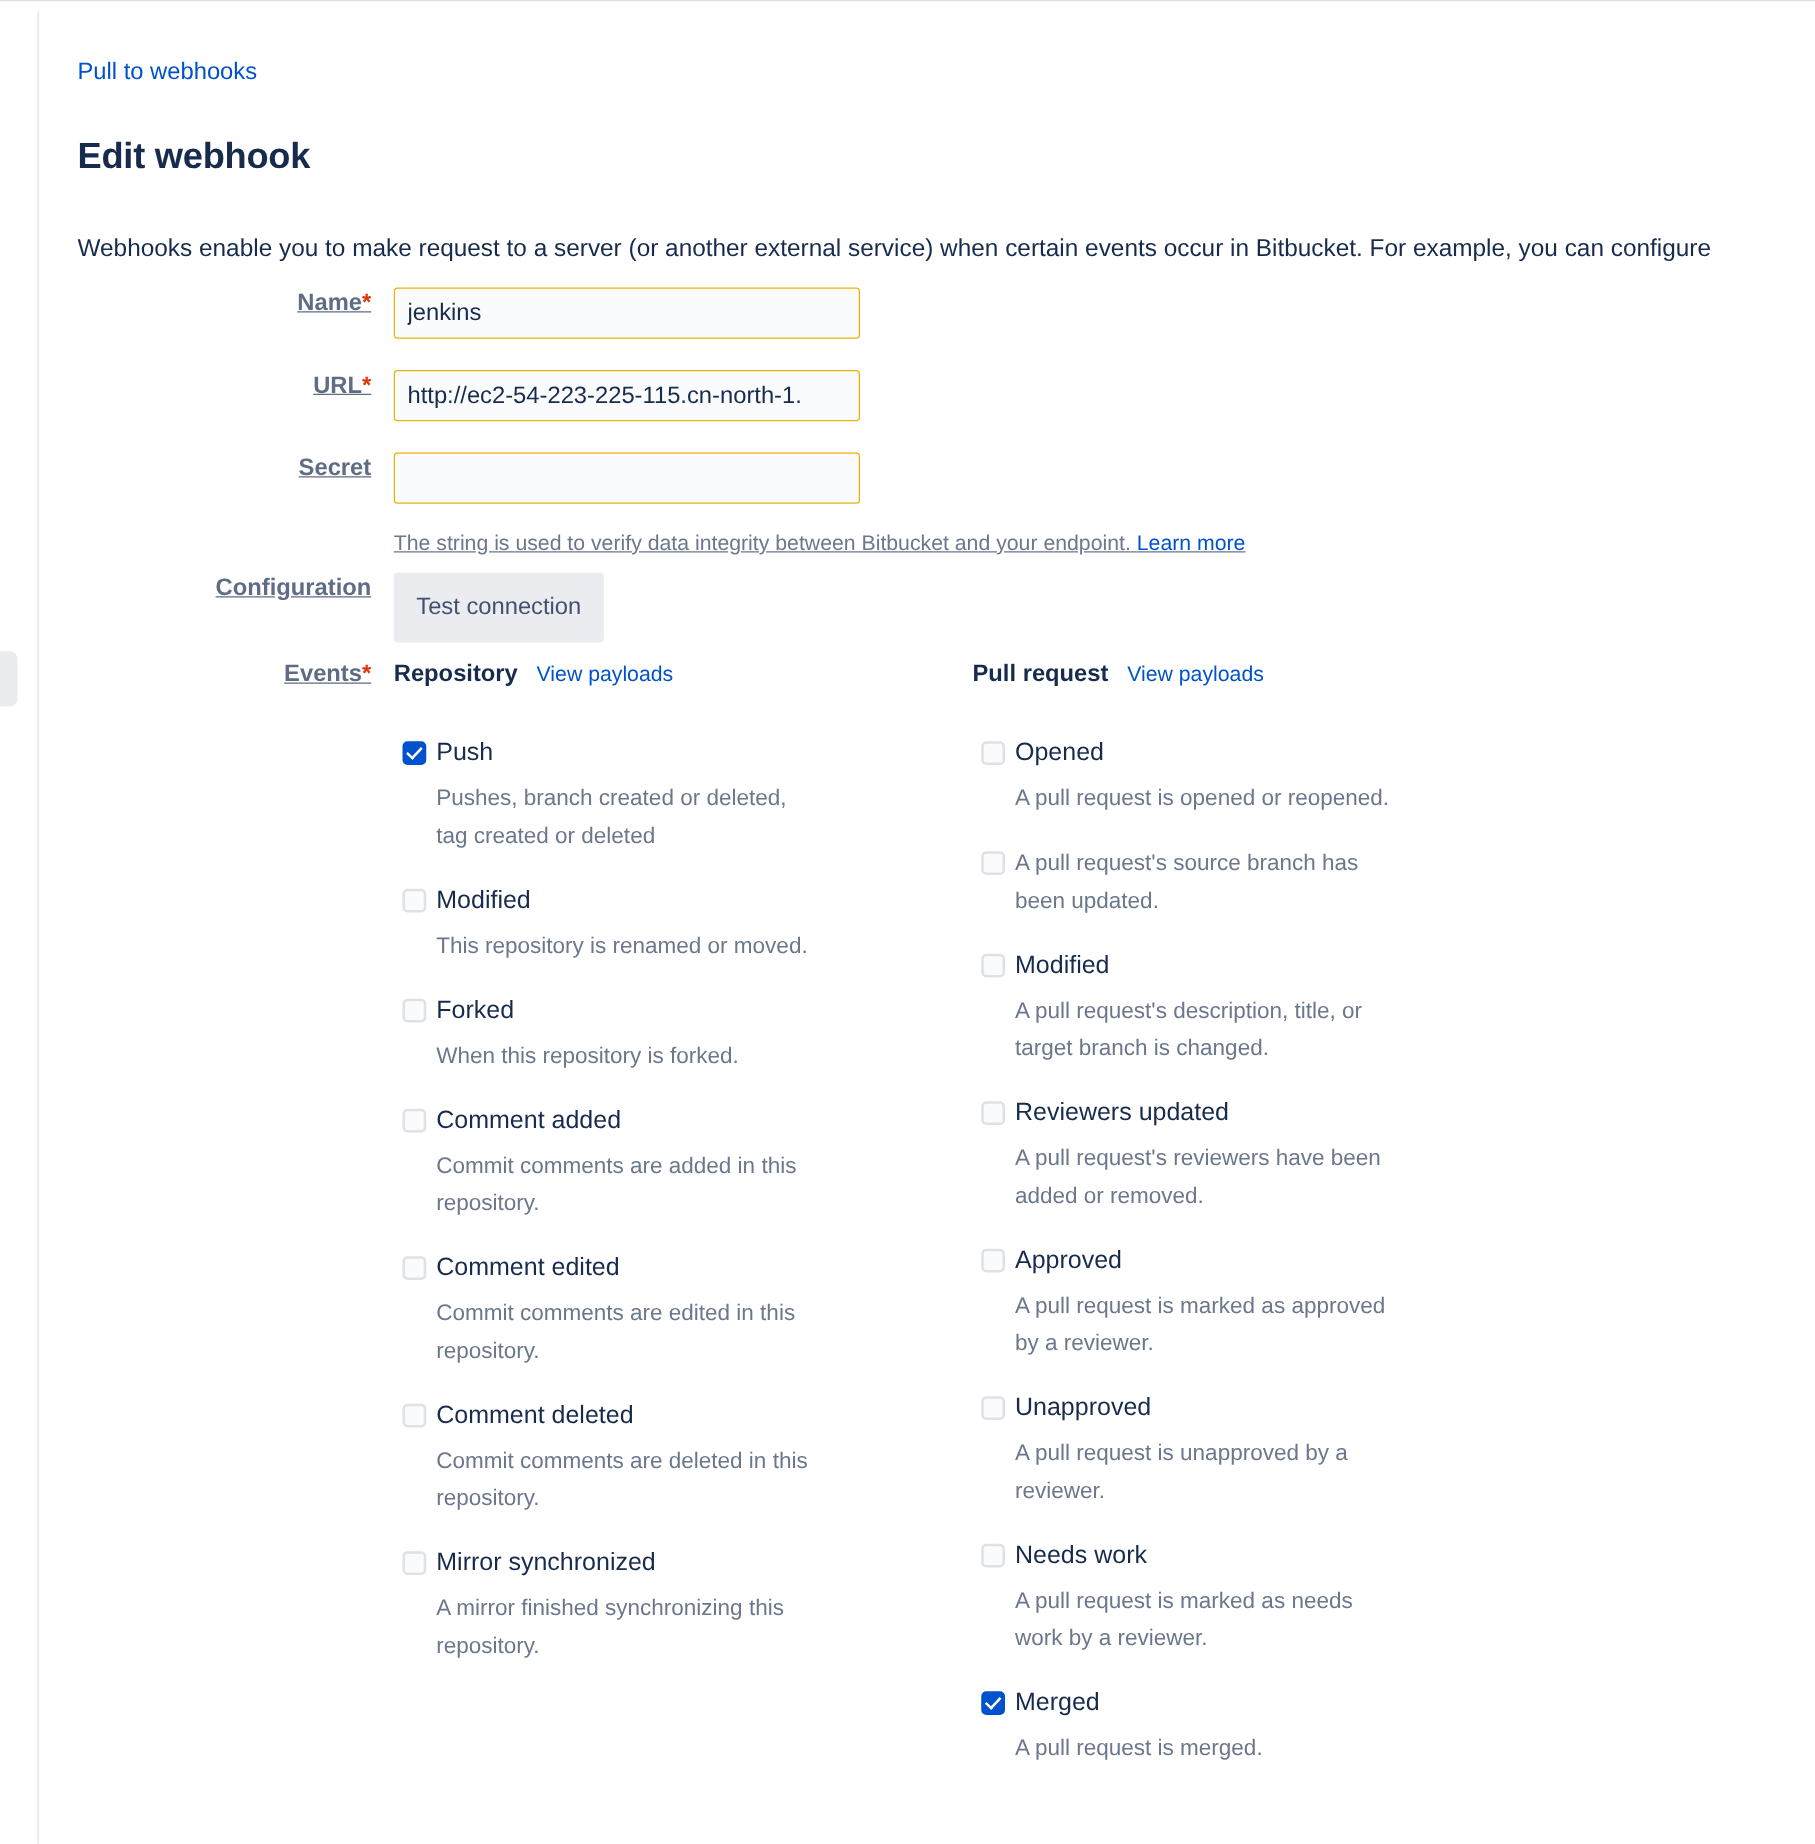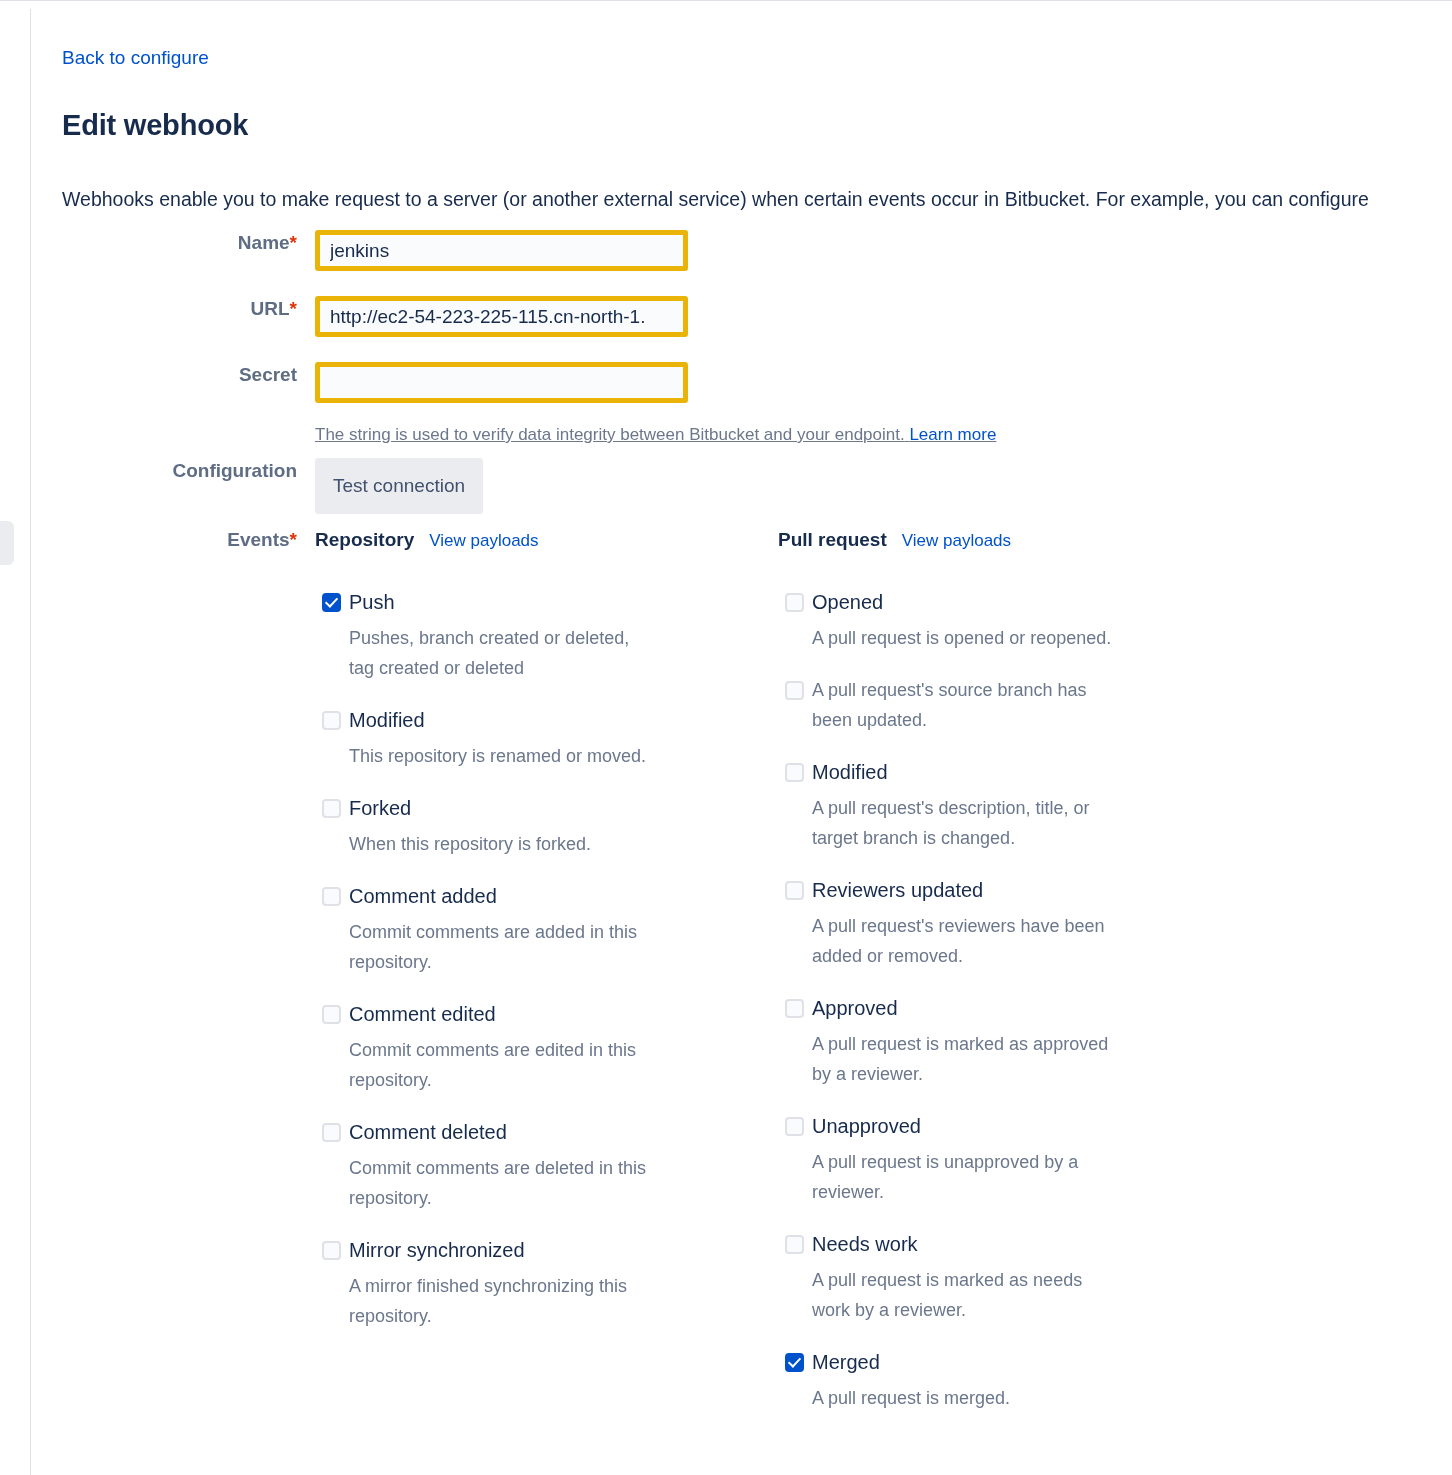--- a/index.html
+++ b/index.html
@@ -98,41 +98,42 @@
   .form-label {
     position: absolute;
     left: 0;
     width: 235px;
     text-align: right;
     font-size: 19px;
     line-height: 26px;
     font-weight: bold;
     color: #5E6C84;
     white-space: nowrap;
+    text-decoration: underline;
   }
   .req-star {
     color: #DE350B;
     font-weight: bold;
   }
   .field-col {
     position: absolute;
     left: 253px;
     top: 0;
   }
   .text-input {
     display: block;
     width: 373px;
     height: 41px;
     padding: 0 10px;
     font-family: "Liberation Sans", sans-serif;
     font-size: 19px;
     line-height: 39px;
     color: #172B4D;
     background: #FAFBFC;
-    border: 5px solid #eab308;
+    border: 1px solid #eab308;
     border-radius: 3px;
     outline: none;
   }
 
   #row-name  { top: 230px; }
   #row-url   { top: 296px; }
   #row-secret{ top: 362px; }
   #row-config{ top: 458px; }
   #row-events{ top: 527px; }
 
@@ -260,21 +261,21 @@
 </style>
 </head>
 <body>
 
 <div id="top-rule"></div>
 <div id="sidebar-divider"></div>
 <div id="sidebar-resize-handle"></div>
 
 <div id="content">
 
-  <a id="back-link" href="#">Back to configure</a>
+  <a id="back-link" href="#">Pull to webhooks</a>
 
   <h1 id="page-title">Edit webhook</h1>
 
   <p id="page-description">Webhooks enable you to make request to a server (or another external service) when certain events occur in Bitbucket. For example, you can configure</p>
 
   <div class="form-row" id="row-name">
     <div class="form-label"><span>Name</span><span class="req-star">*</span></div>
     <div class="field-col">
       <input class="text-input" type="text" id="name-input" value="jenkins" style="">
     </div>

